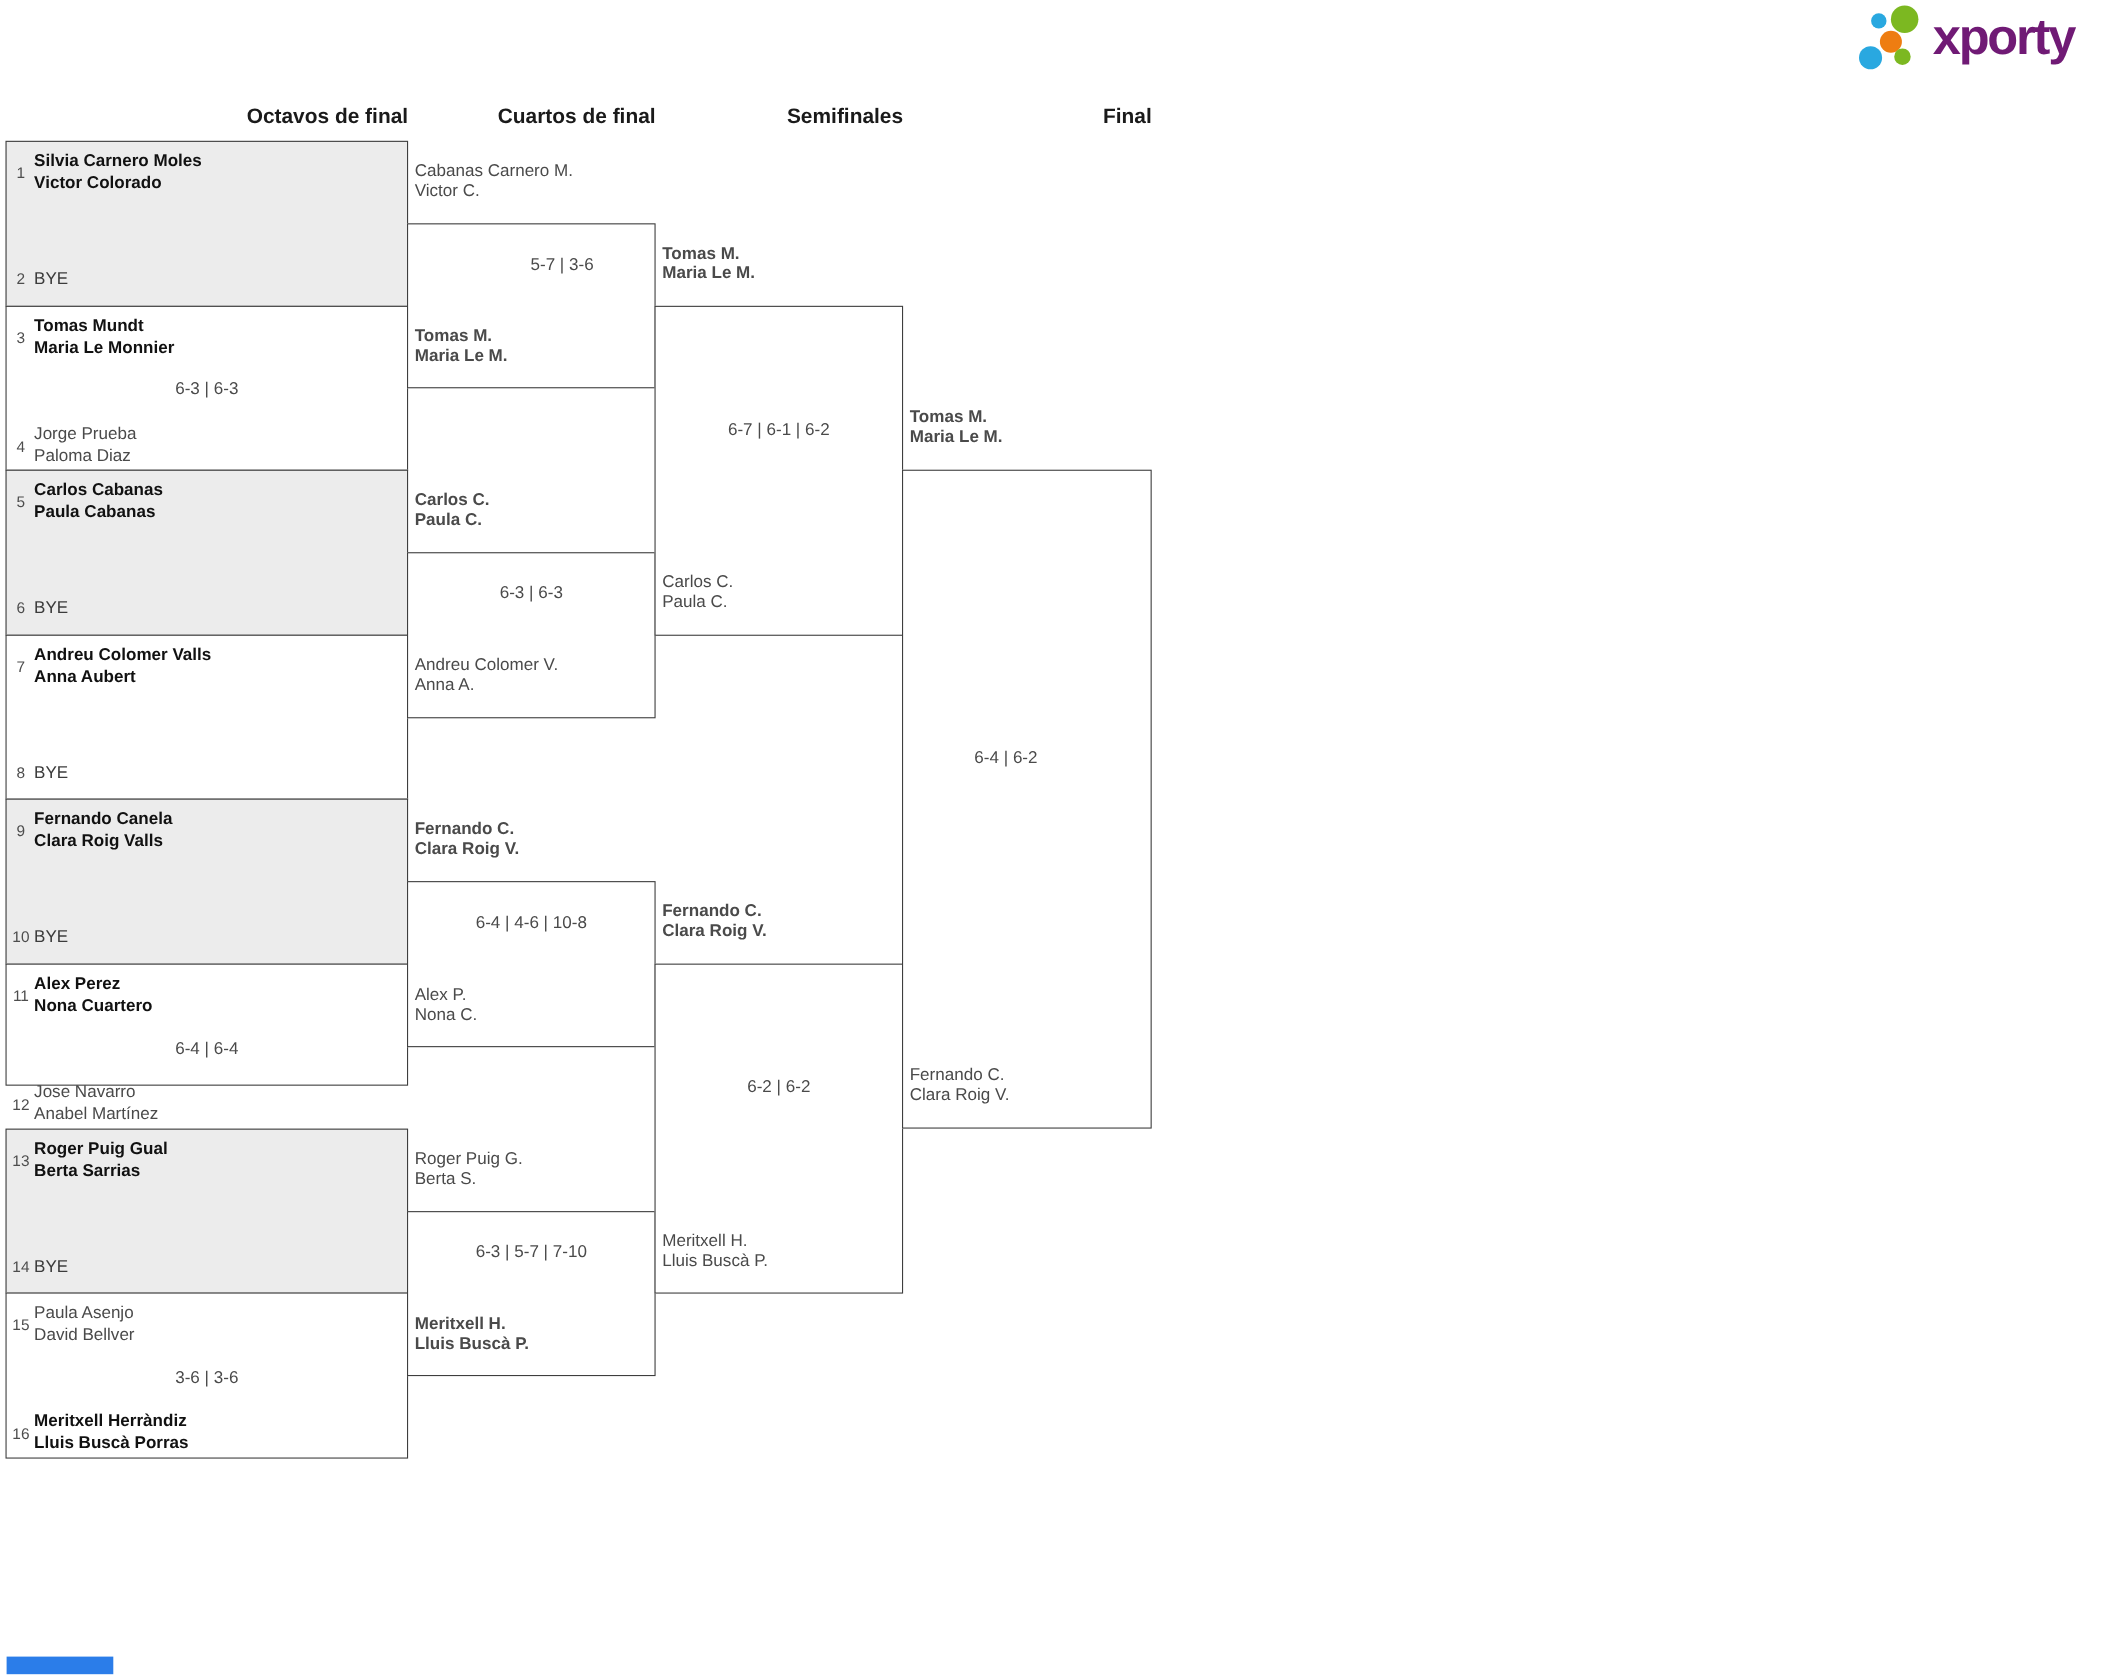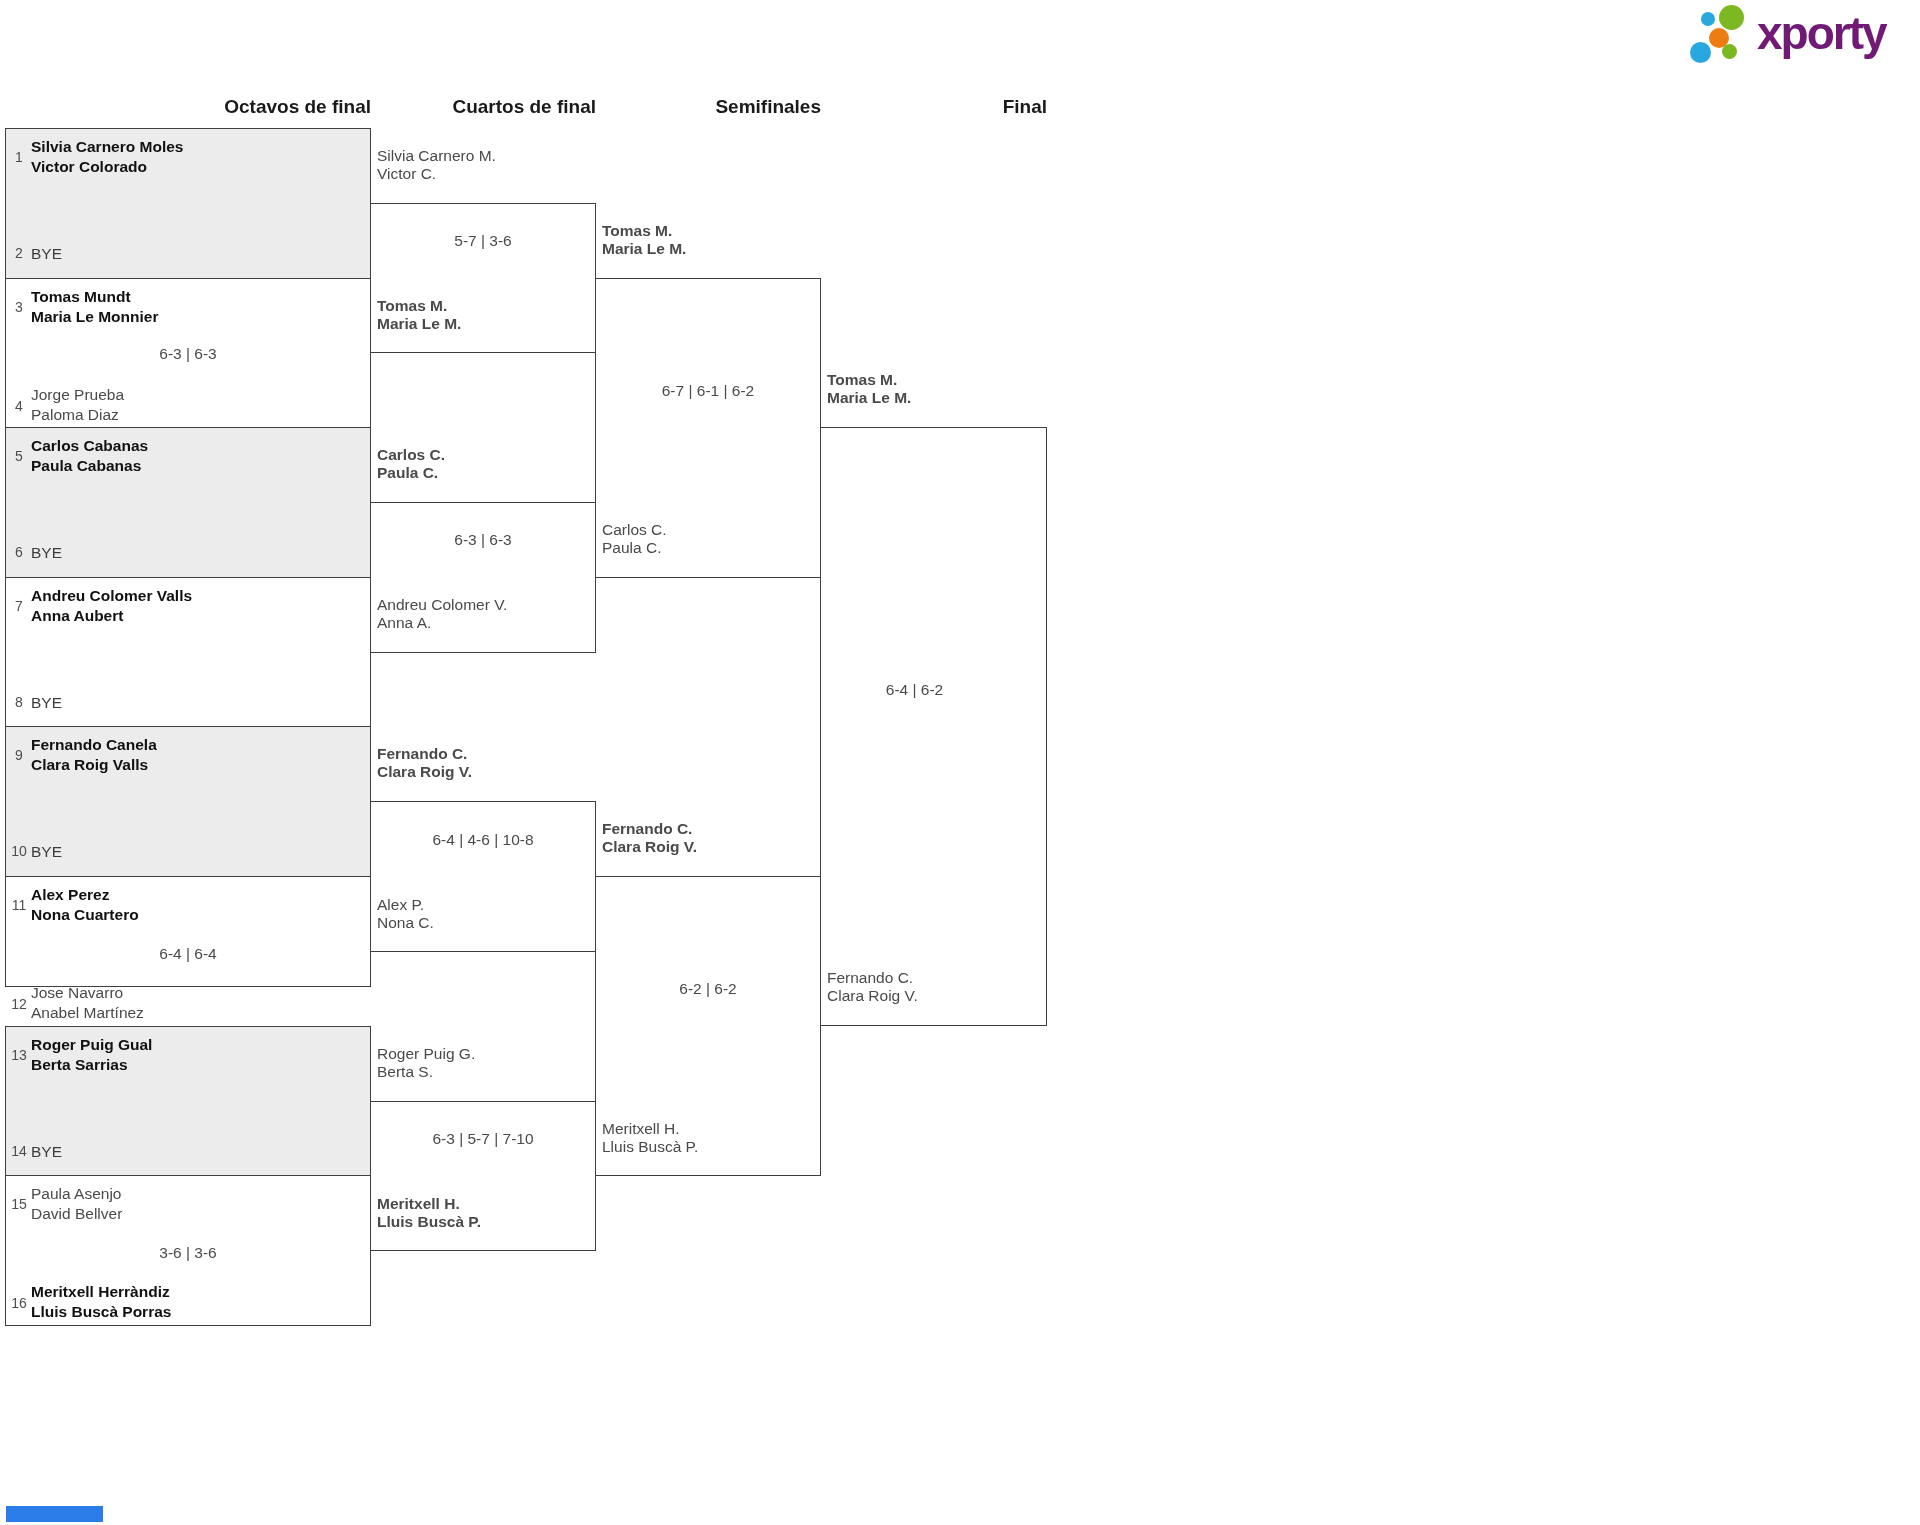--- a/index.html
+++ b/index.html
@@ -134,24 +134,24 @@
         <span>Lluis Buscà Porras</span>
     </div>
   </div>
 
   <div class="box bg-white" style="left:370px;top:203px;width:226px;height:150px;"></div>
   <div class="box bg-white" style="left:370px;top:502px;width:226px;height:151px;"></div>
   <div class="box bg-white" style="left:370px;top:801px;width:226px;height:151px;"></div>
   <div class="box bg-white" style="left:370px;top:1101px;width:226px;height:150px;"></div>
 
   <div class="names" style="left:377px;top:147px;">
-    <span>Silvia Carnero M.</span>
+    <span>Cabanas Carnero M.</span>
       <span>Victor C.</span>
   </div>
-  <div class="score" style="left:370px;width:226px;top:232px;">5-7 | 3-6</div>
+  <div class="score" style="left:370px;width:226px;top:232px;padding-left:28px;">5-7 | 3-6</div>
   <div class="names w" style="left:377px;top:297px;">
     <span>Tomas M.</span>
       <span>Maria Le M.</span>
   </div>
 
   <div class="names w" style="left:377px;top:446px;">
     <span>Carlos C.</span>
       <span>Paula C.</span>
   </div>
   <div class="score" style="left:370px;width:226px;top:531px;">6-3 | 6-3</div>

